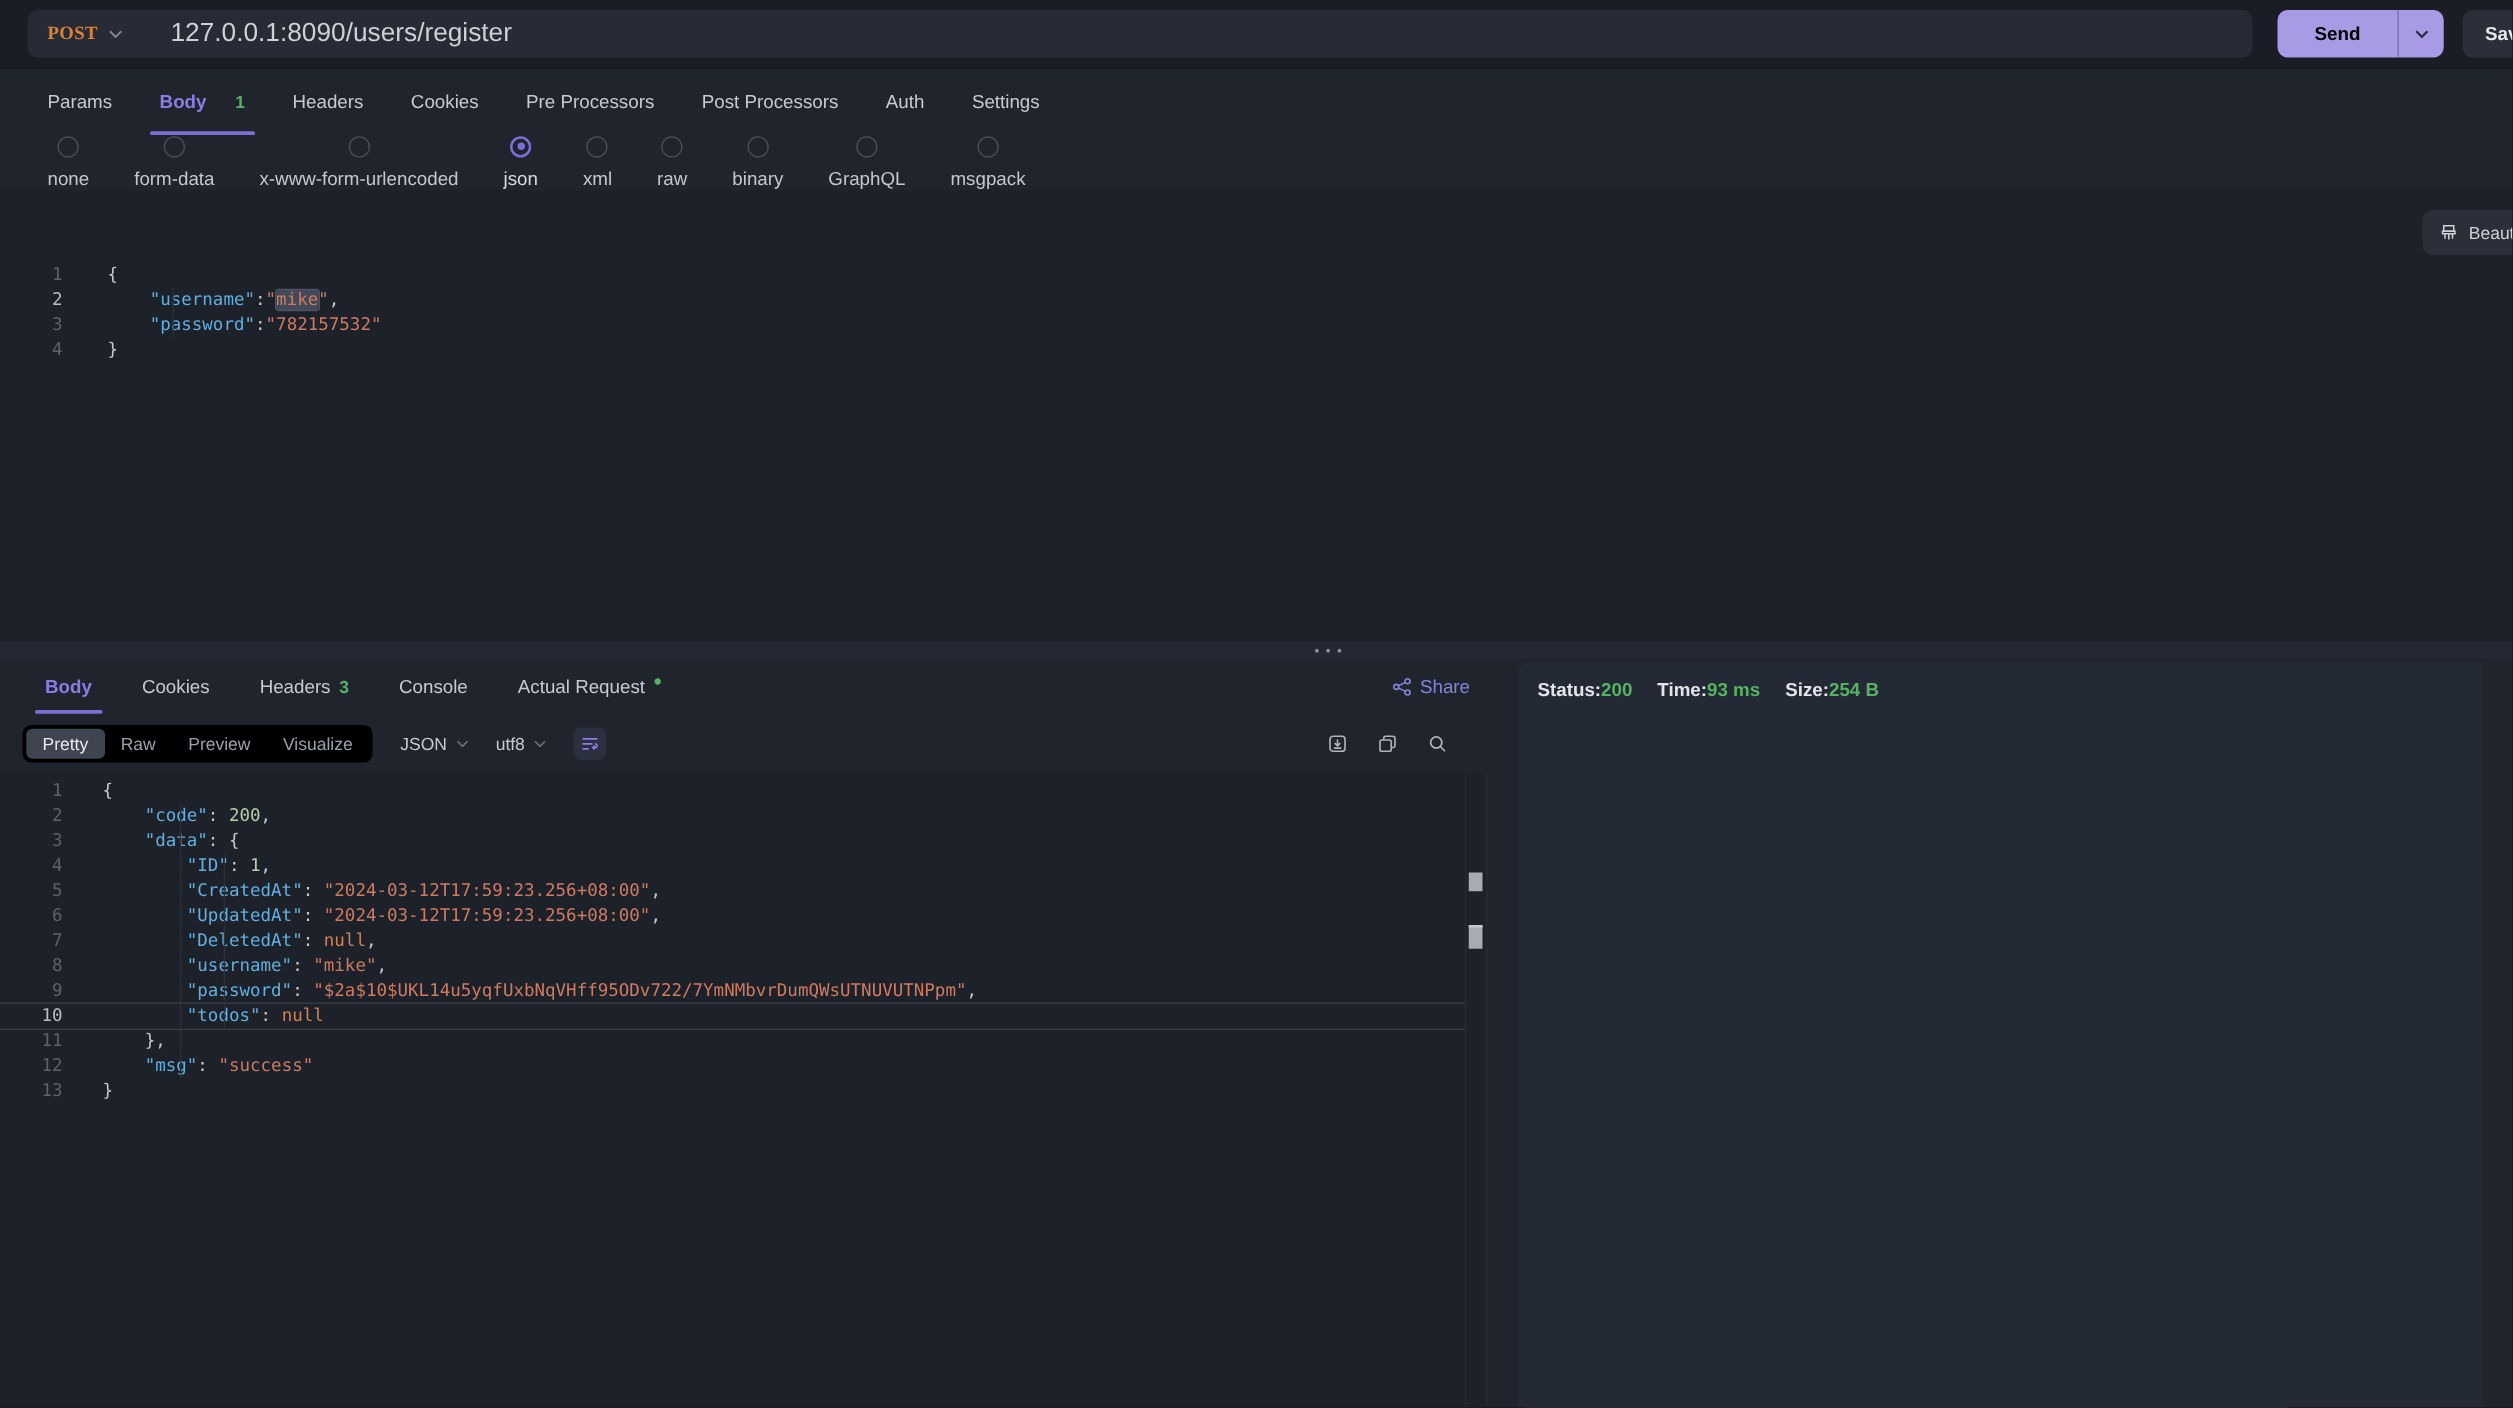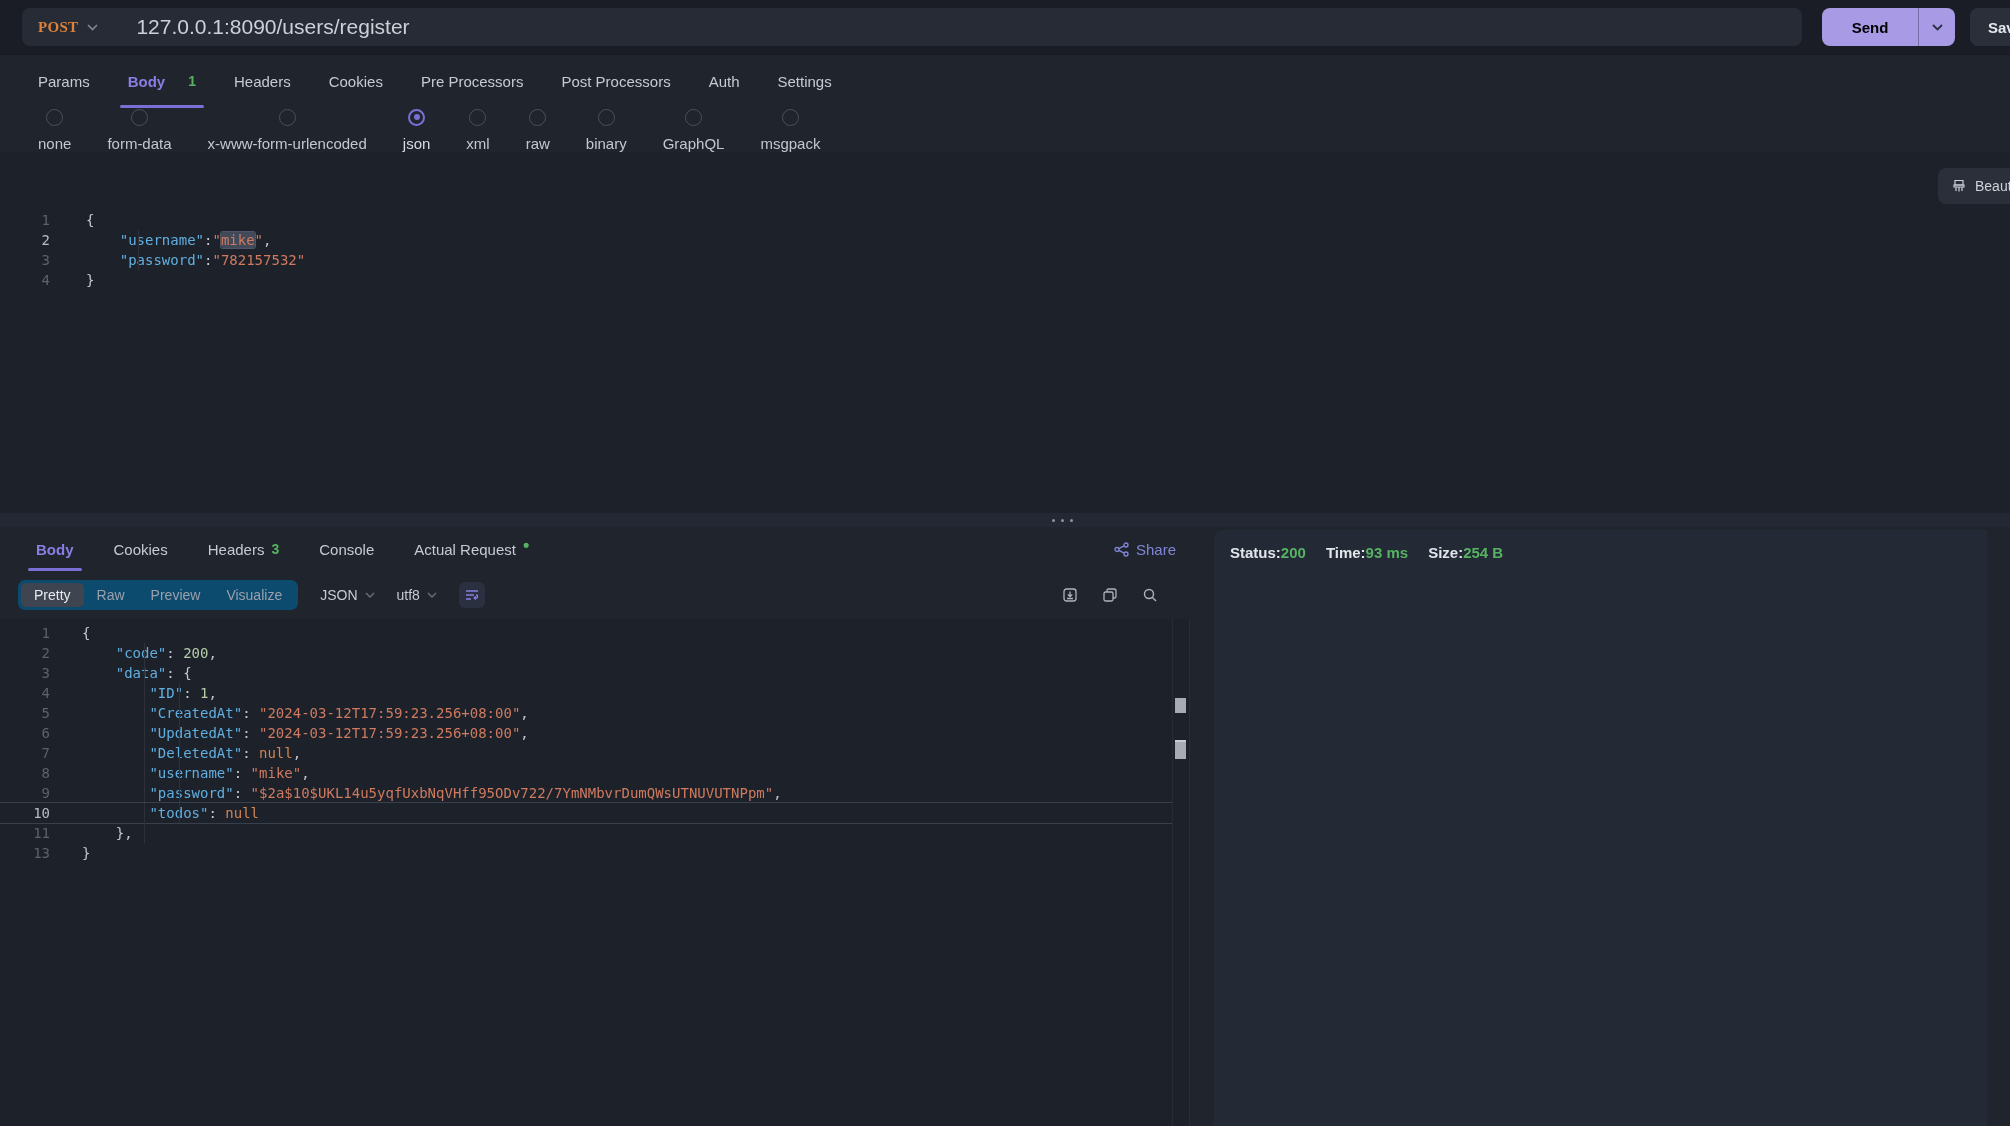--- a/index.html
+++ b/index.html
@@ -60,21 +60,21 @@
   
   .splitter{position:absolute;left:0;top:513px;width:100%;height:14px;background:#242834;display:flex;align-items:center;cursor:row-resize;}
   .split-dots{position:absolute;left:1052px;display:flex;gap:6px;}
   .split-dots i{width:3px;height:3px;border-radius:50%;background:#8e939d;}
 
   
   .resp{position:absolute;left:0;top:527px;width:1190px;bottom:0;}
   .resp-tabs{height:44px;display:flex;align-items:stretch;gap:40px;padding-left:36px;position:relative;}
   .share{margin-left:auto;margin-right:14px;display:flex;align-items:center;gap:7px;color:#8186d9;font-size:15px;cursor:pointer;}
   .resp-toolbar{height:48px;display:flex;align-items:center;padding:0 18px;gap:22px;}
-  .seg-group{display:flex;align-items:flex-end;background:#0c4a6e;border-radius:7px;padding:3px;height:30px;box-sizing:border-box;}
+  .seg-group{display:flex;align-items:flex-end;background:#000000;border-radius:7px;padding:3px;height:30px;box-sizing:border-box;}
   .seg{padding:0 13px;height:24px;line-height:24px;border-radius:5px;font-size:14px;color:#9aa0ab;cursor:pointer;}
   .seg.active{background:#3e4450;color:#e6e9ee;}
   .dropdown{display:flex;align-items:center;gap:7px;font-size:14px;color:#c6cad2;cursor:pointer;}
   .wrap-btn{width:26px;height:26px;border-radius:6px;background:#2b3040;display:flex;align-items:center;justify-content:center;cursor:pointer;}
   .tool-icons{margin-left:auto;display:flex;align-items:center;gap:24px;padding-right:14px;}
   .icon-btn{cursor:pointer;display:flex;align-items:center;}
 
   .res-editor-region{position:absolute;left:0;top:92px;right:0;bottom:0;background:#1d212a;border-right:1px solid #272c36;}
   .res-ed{position:absolute;left:0;top:4px;width:1172px;}
   .res-ed .code{padding-left:24px;}
@@ -297,20 +297,21 @@
           <div class="code-line"><span class="ln">2</span><span class="code"><i class="guide g0"></i><span class="p">    </span><span class="k">"code"</span><span class="p">: </span><span class="n">200</span><span class="p">,</span></span></div>
           <div class="code-line"><span class="ln">3</span><span class="code"><i class="guide g0"></i><span class="p">    </span><span class="k">"data"</span><span class="p">: </span><span class="p">{</span></span></div>
           <div class="code-line"><span class="ln">4</span><span class="code"><i class="guide g0"></i><i class="guide g1"></i><span class="p">        </span><span class="k">"ID"</span><span class="p">: </span><span class="n">1</span><span class="p">,</span></span></div>
           <div class="code-line"><span class="ln">5</span><span class="code"><i class="guide g0"></i><i class="guide g1"></i><span class="p">        </span><span class="k">"CreatedAt"</span><span class="p">: </span><span class="s">"2024-03-12T17:59:23.256+08:00"</span><span class="p">,</span></span></div>
           <div class="code-line"><span class="ln">6</span><span class="code"><i class="guide g0"></i><i class="guide g1"></i><span class="p">        </span><span class="k">"UpdatedAt"</span><span class="p">: </span><span class="s">"2024-03-12T17:59:23.256+08:00"</span><span class="p">,</span></span></div>
           <div class="code-line"><span class="ln">7</span><span class="code"><i class="guide g0"></i><i class="guide g1"></i><span class="p">        </span><span class="k">"DeletedAt"</span><span class="p">: </span><span class="u">null</span><span class="p">,</span></span></div>
           <div class="code-line"><span class="ln">8</span><span class="code"><i class="guide g0"></i><i class="guide g1"></i><span class="p">        </span><span class="k">"username"</span><span class="p">: </span><span class="s">"mike"</span><span class="p">,</span></span></div>
           <div class="code-line"><span class="ln">9</span><span class="code"><i class="guide g0"></i><i class="guide g1"></i><span class="p">        </span><span class="k">"password"</span><span class="p">: </span><span class="s">"$2a$10$UKL14u5yqfUxbNqVHff95ODv722/7YmNMbvrDumQWsUTNUVUTNPpm"</span><span class="p">,</span></span></div>
           <div class="code-line active"><span class="ln">10</span><span class="code"><i class="guide g0"></i><i class="guide g1"></i><span class="p">        </span><span class="k">"todos"</span><span class="p">: </span><span class="u">null</span></span></div>
           <div class="code-line"><span class="ln">11</span><span class="code"><i class="guide g0"></i><span class="p">    </span><span class="p">},</span></span></div>
+          <div class="code-line"><span class="ln">12</span><span class="code"><i class="guide g0"></i><span class="p">    </span><span class="k">"msg"</span><span class="p">: </span><span class="s">"success"</span></span></div>
           <div class="code-line"><span class="ln">13</span><span class="code"><span class="p">}</span></span></div>
         </div>
       <div class="scroll-track">
         <i class="mark mark1"></i>
         <i class="mark mark2"></i>
       </div>
     </div>
   </div>
 
   <div class="right-panel">

